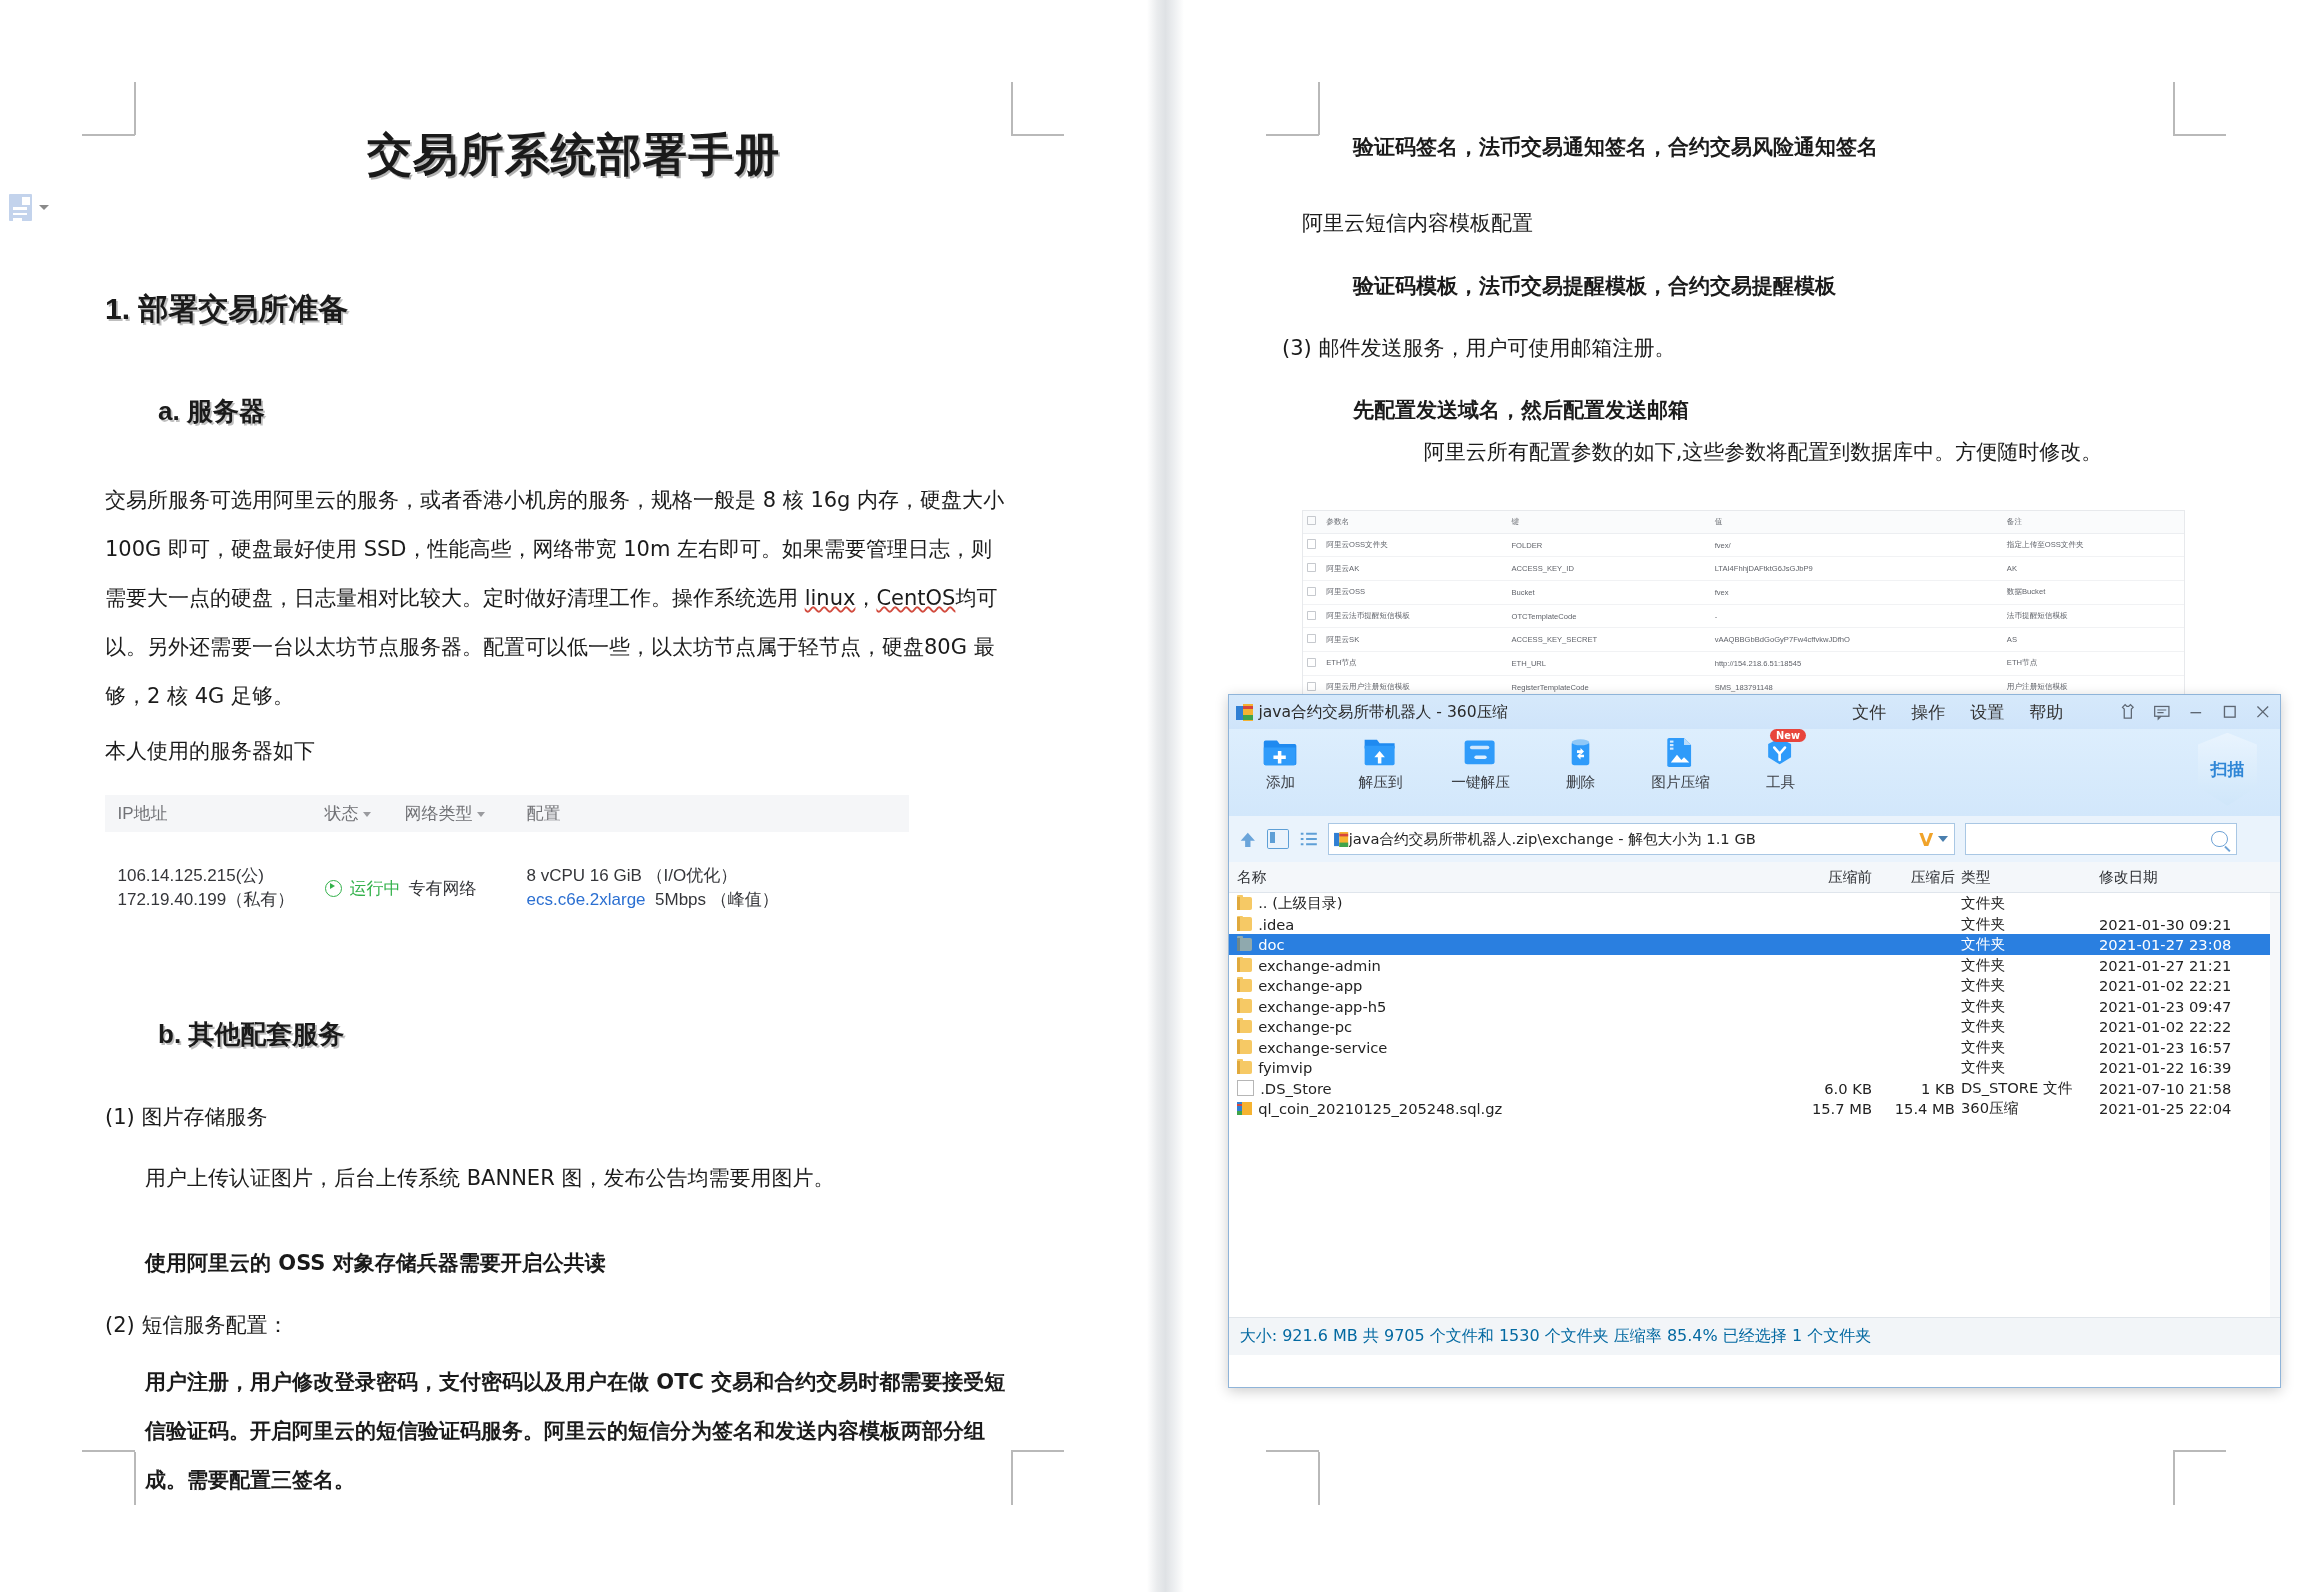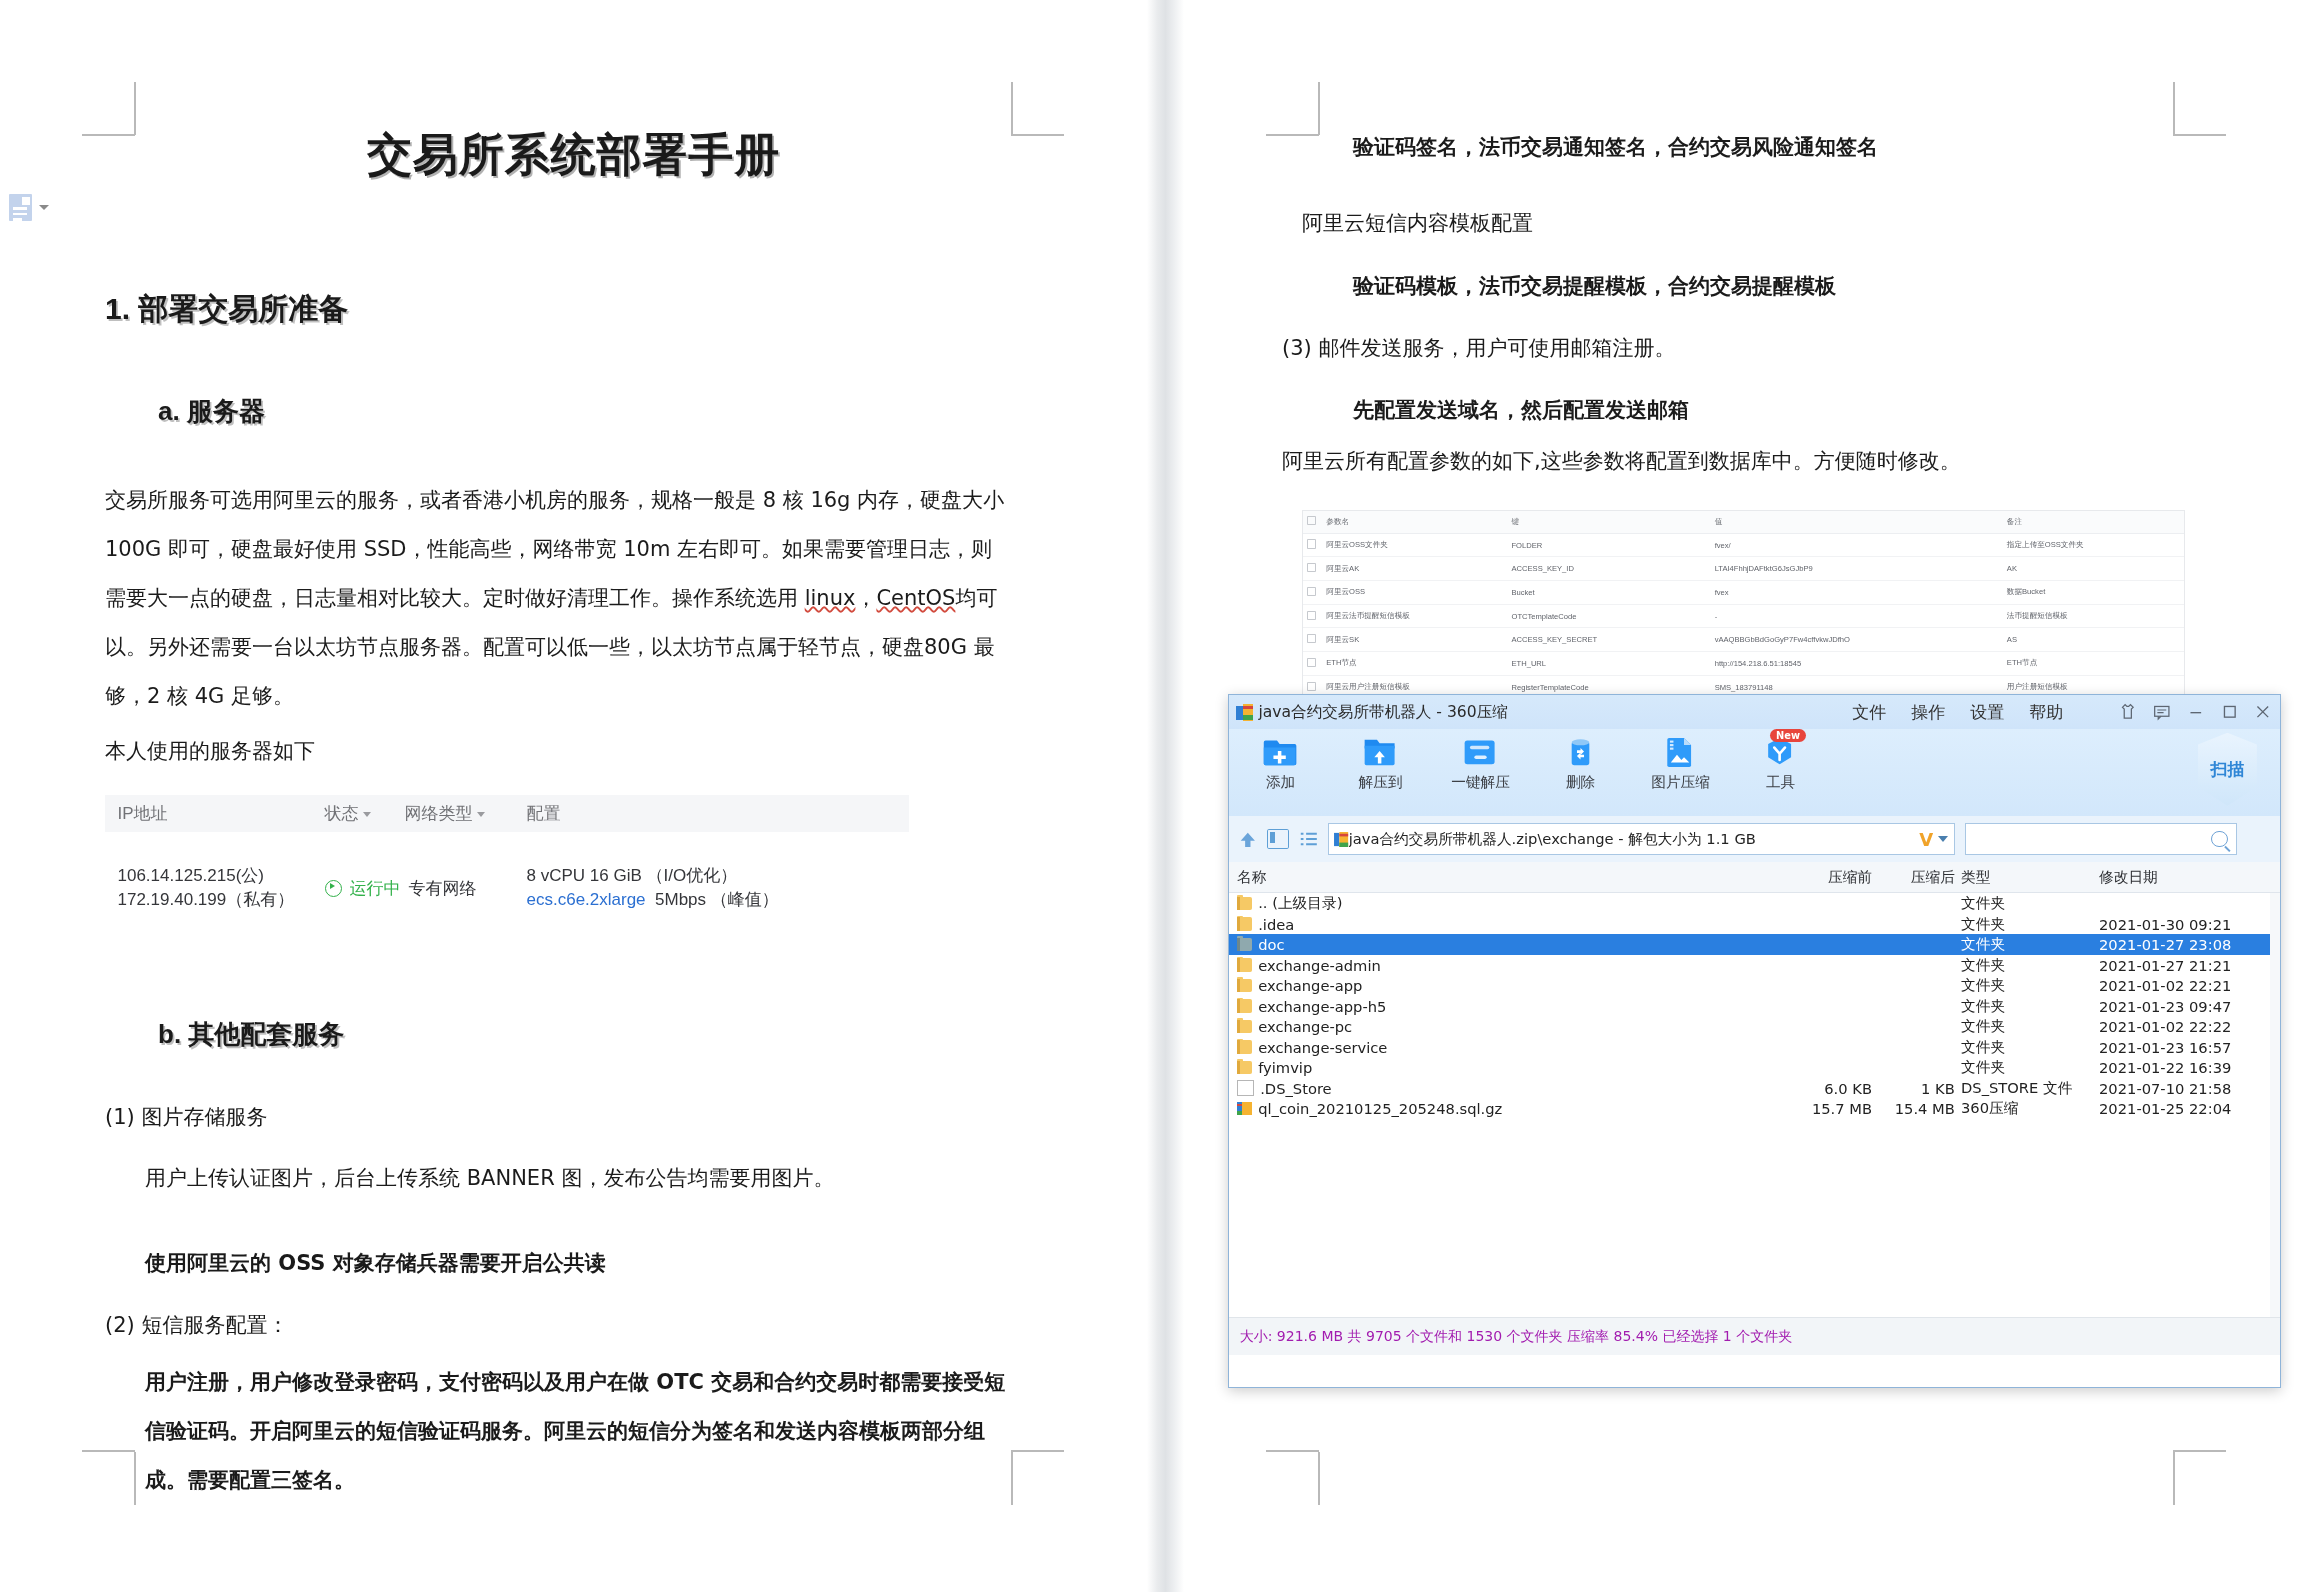--- a/index.html
+++ b/index.html
@@ -107,21 +107,21 @@
   p.rbody{
     position:absolute;margin:0;font-size:21px;line-height:32px;color:#1b1b1b;
     font-family:"DejaVu Sans","Liberation Sans",sans-serif;
   }
   .rbold{font-weight:bold;}
   #r1{left:1353px;top:131px;}
   #r2{left:1302px;top:207px;}
   #r3{left:1353px;top:270px;}
   #r4{left:1282px;top:332px;}
   #r5{left:1353px;top:394px;}
-  #r6{left:1282px;top:445px;width:962px;}
+  #r6{left:1282px;top:436px;width:962px;text-align:center;}
 
   
   .params{position:absolute;left:1302px;top:510px;width:881px;height:374px;
           background:#fff;border:0.9px solid #e7e9ec;overflow:hidden;}
   .params table{border-collapse:collapse;width:100%;font-size:7.6px;color:#5d6066;}
   .params th{background:#fafbfc;text-align:left;font-weight:normal;color:#6b6e74;
              padding:5.3px 3.6px;border-bottom:0.9px solid #eceef1;}
   .params td{padding:5.8px 3.6px;border-bottom:0.9px solid #f1f2f4;color:#60636a;}
   .params .chk{width:12.5px;}
   .params .box{width:7.1px;height:7.1px;border:0.9px solid #c6c9ce;display:inline-block;border-radius:0.9px;}
@@ -204,21 +204,21 @@
   .ficon.folder-sel::before{background:#8fa9ae;}
   .ficon.folder-sel::after{background:#6d878c;}
   .ficon.doc{background:#fff;border:0.9px solid #b6b6b6;}
   .ficon.zip{background:#f5b331;}
   .ficon.zip .b{position:absolute;left:0;top:0;width:5.3px;height:13.4px;background:#2f7fd4;}
   .ficon.zip .g{position:absolute;left:0;bottom:0;width:5.3px;height:4.5px;background:#3fa44b;}
   .ficon.zip .r{position:absolute;left:0;top:1.8px;width:5.3px;height:2.7px;background:#d6453d;}
 
   .win-status{height:37px;background:#f2f5f8;border-top:0.9px solid #e0e5ea;
               display:flex;align-items:center;padding-left:10.7px;
-              font-size:14px;color:#a21caf;}
+              font-size:16px;color:#0369a1;}
   .win-scroll{position:absolute;right:0;top:0;width:9.8px;height:100%;background:#f6f8fa;}
 </style>
 </head>
 <body>
 
 <div class="page page-left">
 
   <div class="mark" style="left:82px;top:82px;">
     <i class="v" style="left:52px;top:0;"></i>
       <i class="h" style="left:0;top:52px;"></i>

